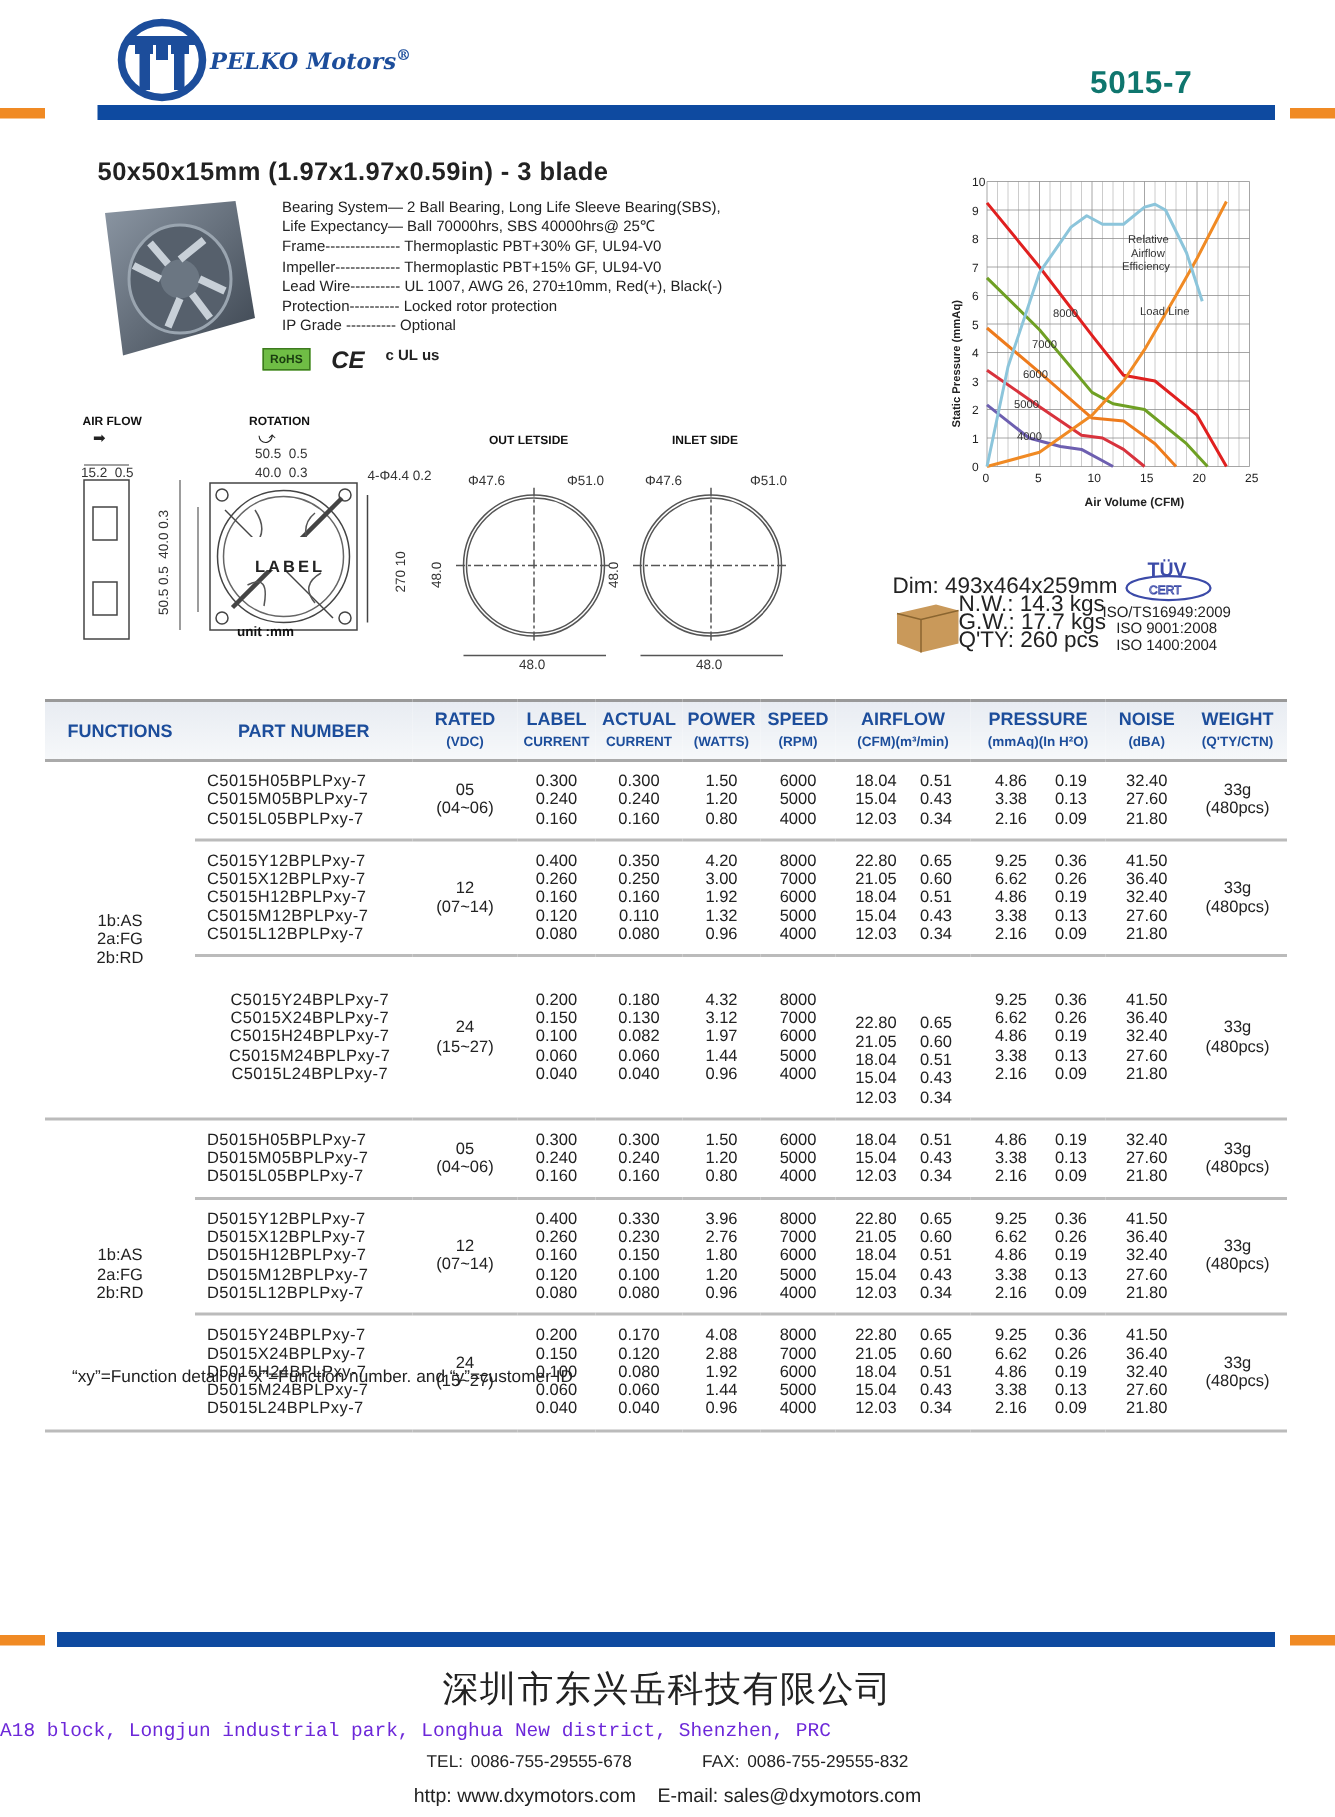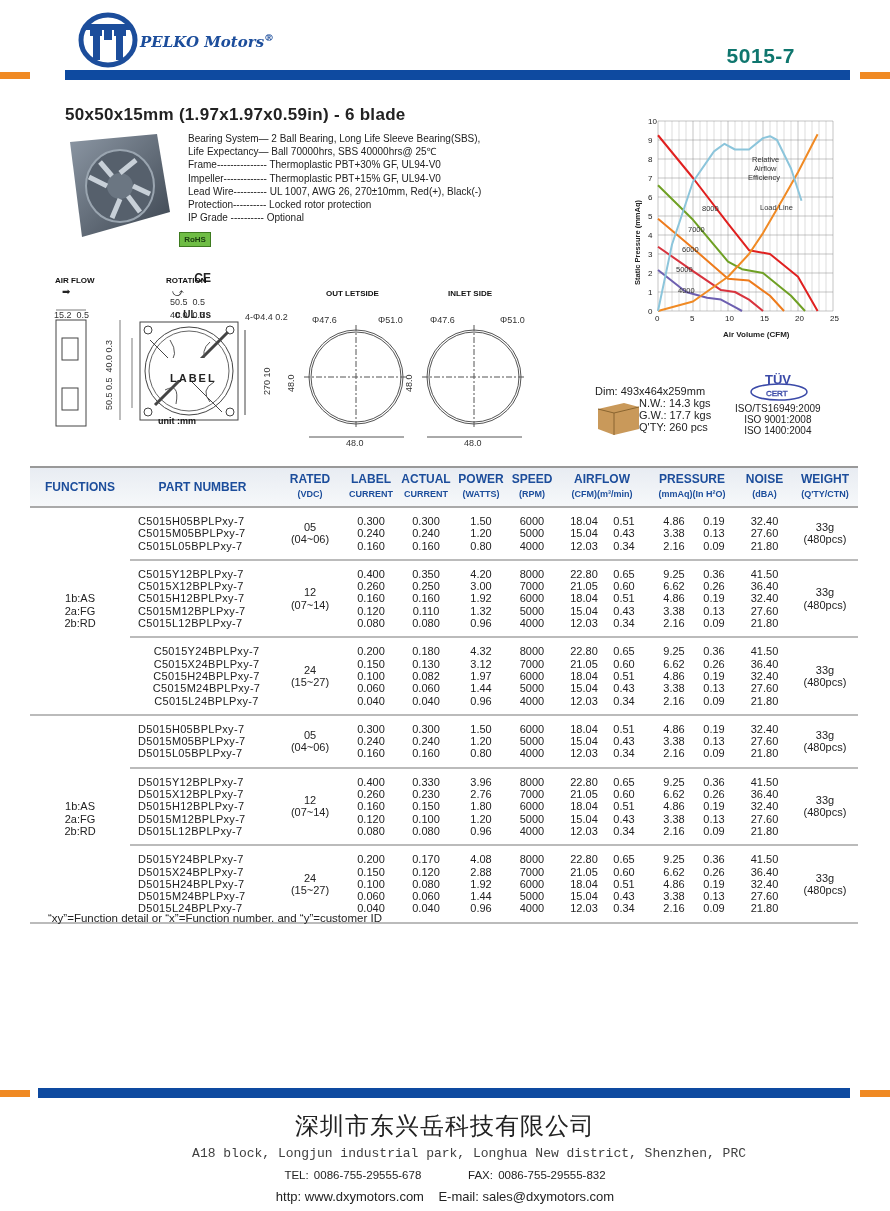--- a/index.html
+++ b/index.html
@@ -8,44 +8,44 @@
   
   .logo-circle { left: 78px; top: 12px; width: 60px; height: 56px; }
   .brand { left: 140px; top: 32px; font-family: "DejaVu Serif", serif; font-style: italic; font-weight: bold; color: #1c4d9b; font-size: 15px; }
   .brand sup { font-size: 10px; font-style: normal; }
   .model { right: 95px; top: 44px; font-size: 21px; font-weight: bold; color: #0f766e; letter-spacing: 0.5px; }
   .bar-orange { height: 7px; background: #f08a24; }
   .bar-blue { height: 10px; background: #0e4aa0; }
   .title { left: 65px; top: 105px; font-size: 17px; font-weight: bold; color: #222; letter-spacing: 0.3px; }
   .fan-photo { left: 62px; top: 132px; width: 110px; height: 110px; }
   .specs { left: 188px; top: 132px; font-size: 10px; line-height: 13.2px; color: #222; font-family: "Liberation Sans", sans-serif; }
-  .certs { left: 175px; top: 232px; display: flex; align-items: flex-end; gap: 24px; flex-direction: column; }
+  .certs { left: 175px; top: 232px; display: flex; align-items: flex-start; gap: 14px; }
   .rohs { background: #6fbd45; color: #1a3d10; font-size: 8px; font-weight: bold; padding: 2px 4px; border: 1px solid #3d7a1f; }
-  .ce { font-size: 12px; font-weight: bold; }
+  .ce { font-size: 16px; font-weight: bold; font-style: italic; }
   .ul { font-size: 10px; font-weight: bold; }
   .lbl-bold { font-size: 8px; font-weight: bold; color: #111; }
   .dim { font-size: 9px; color: #333; }
   
   .chart { left: 628px; top: 115px; width: 230px; height: 230px; }
   
-  .pkg { left: 595px; top: 385px; font-size: 11px; color: #222; line-height: 12px; }
+  .pkg { left: 595px; top: 385px; font-size: 15px; color: #222; line-height: 12px; }
   .iso { left: 735px; top: 403px; font-size: 10px; color: #222; text-align: center; line-height: 11px; }
   
   table.spec { position: absolute; left: 30px; top: 466px; width: 828px; border-collapse: collapse; font-size: 11.5px; }
   table.spec th { color: #1c4d9b; font-size: 12px; font-weight: bold; text-align: center; padding: 4px 0 4px; line-height: 15px; background: linear-gradient(#e8ecf2,#f6f8fa); }
   table.spec th .sub { font-size: 9px; display: block; }
   table.spec thead tr { border-top: 2px solid #999; border-bottom: 2px solid #aaa; }
   table.spec td { text-align: center; line-height: 12.3px; vertical-align: middle; color: #222; font-size: 11px; }
   .grp td.cellblock { padding: 7px 0; }
   .grp-sep { border-bottom: 2px solid #bbb; }
   .fn-cell { font-size: 10.5px; line-height: 11.5px; }
   .note { left: 48px; top: 912px; font-size: 11.5px; color: #222; }
   
   .foot-cn { left: 0; width: 890px; top: 1110px; text-align: center; font-family: "DejaVu Serif", serif; font-size: 24px; color: #222; letter-spacing: 1px; }
-  .foot-addr { left: 0; width: 746px; top: 1146px; text-align: right; font-family: "Liberation Mono", monospace; font-size: 13px; color: #404040; }
+  .foot-addr { left: 0; width: 746px; top: 1146px; text-align: left; font-family: "Liberation Mono", monospace; font-size: 13px; color: #6d28d9; }
   .foot-tel { left: 0; width: 890px; top: 1169px; text-align: center; font-size: 11.5px; color: #222; word-spacing: 2px; }
   .foot-web { left: 0; width: 890px; top: 1189px; text-align: center; font-size: 13px; color: #222; }
 </style>
 </head>
 <body>
 
 <svg class="abs logo-circle" viewBox="0 0 60 56">
   <ellipse cx="30" cy="28" rx="27" ry="25" fill="none" stroke="#1c4d9b" stroke-width="5"></ellipse>
   <rect x="8" y="12" width="44" height="6" fill="#1c4d9b"></rect>
   <rect x="12" y="18" width="12" height="6" fill="#1c4d9b"></rect>
@@ -54,21 +54,21 @@
   <rect x="38" y="24" width="7" height="24" fill="#1c4d9b"></rect>
   <rect x="26" y="18" width="8" height="10" fill="#1c4d9b"></rect>
 </svg>
 <div class="abs brand"><span>PELKO Motors</span><sup>®</sup></div>
 <div class="abs model">5015-7</div>
 
 <div class="abs bar-orange" style="left:0;top:72px;width:30px;"></div>
 <div class="abs bar-blue" style="left:65px;top:70px;width:785px;"></div>
 <div class="abs bar-orange" style="left:860px;top:72px;width:30px;"></div>
 
-<div class="abs title">50x50x15mm (1.97x1.97x0.59in) - 6 blade</div>
+<div class="abs title">50x50x15mm (1.97x1.97x0.59in) - 3 blade</div>
 
 <svg class="abs fan-photo" viewBox="0 0 110 110">
   <defs>
       <linearGradient id="fg" x1="0" y1="0" x2="1" y2="1">
         <stop offset="0" stop-color="#8c97a4"></stop>
         <stop offset="1" stop-color="#3c4550"></stop>
       </linearGradient>
     </defs>
   <path d="M8 10 L95 2 L108 80 L20 105 Z" fill="url(#fg)"></path>
   <ellipse cx="58" cy="54" rx="34" ry="36" fill="#56606c" stroke="#9aa5b0" stroke-width="2"></ellipse>
@@ -402,21 +402,21 @@
 0.96</td>
         <td class="cellblock" style="white-space: pre-line;">8000
 7000
 6000
 5000
 4000</td>
         <td class="cellblock" style="white-space: pre-line;"><span style="display: inline-block; width: 44px;">22.80
 21.05
 18.04
 15.04
-12.03</span><span style="display: inline-block; width: 36px;">0.65
+12.03</span><span style="display: inline-block; width: 36px; margin-top: 31px;">0.65
 0.60
 0.51
 0.43
 0.34</span></td>
         <td class="cellblock" style="white-space: pre-line;"><span style="display: inline-block; width: 44px;">9.25
 6.62
 4.86
 3.38
 2.16</span><span style="display: inline-block; width: 36px;">0.36
 0.26

